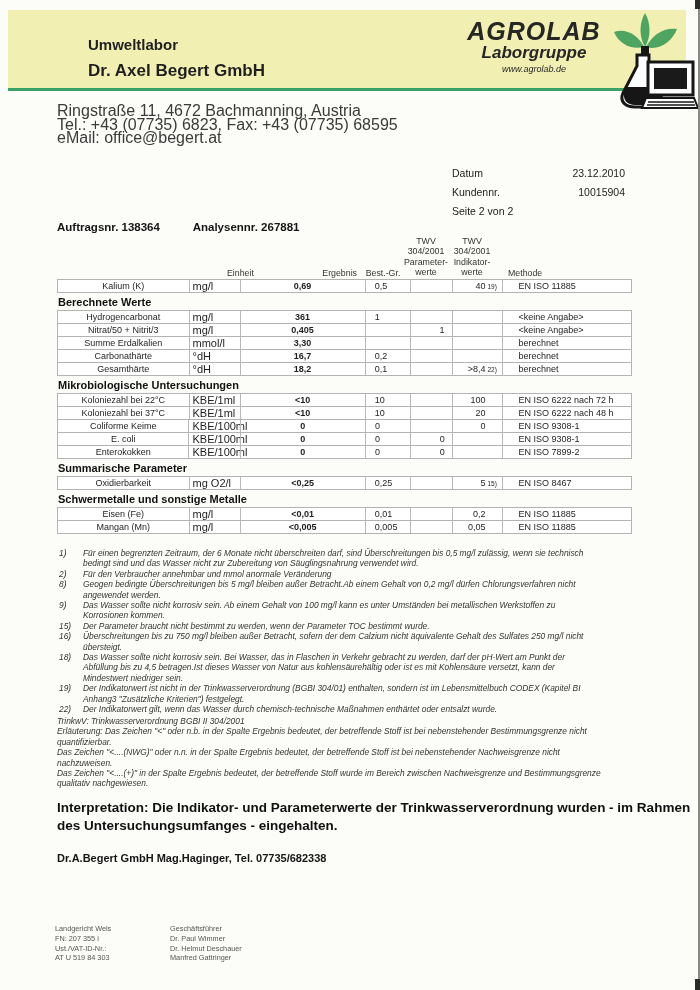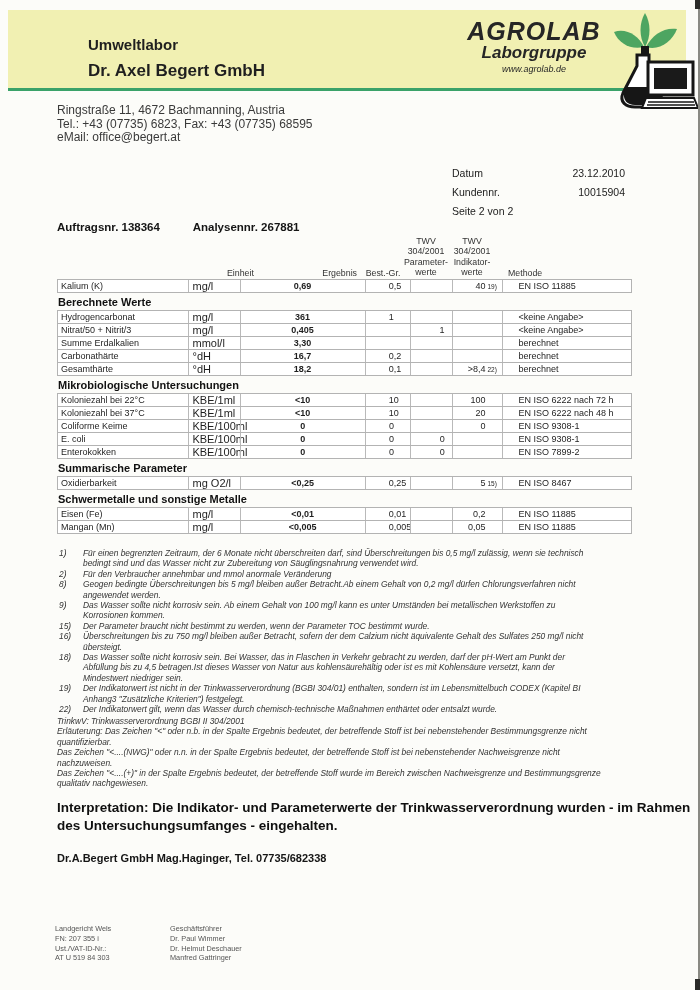--- a/index.html
+++ b/index.html
@@ -14,21 +14,21 @@
   #band{left:8px;top:10px;width:678px;height:78px;background:#f1f0b2;border-bottom:3px solid #3aa269;}
   #lab-line1{left:88px;top:36px;font-size:15px;font-weight:bold;color:#1f1f1f;}
   #lab-line2{left:88px;top:61px;font-size:17px;font-weight:bold;color:#1f1f1f;}
   #logo{left:448px;top:18px;width:172px;text-align:center;color:#262626;font-style:italic;}
   #logo .l1{font-size:25px;font-weight:bold;line-height:26px;letter-spacing:1px;}
   #logo .l2{font-size:17px;font-weight:bold;line-height:18px;}
   #logo .l3{font-size:9px;line-height:14px;font-style:italic;}
   #logo-icon{left:598px;top:12px;}
 
   
-  #address{left:57px;top:104px;font-size:12px;line-height:13.5px;color:#3a3a3a;}
+  #address{left:57px;top:104px;font-size:16px;line-height:13.5px;color:#3a3a3a;}
   #meta{left:452px;top:167px;width:173px;font-size:10.5px;color:#222;}
   .meta-row{display:flex;justify-content:space-between;height:19px;}
   #auftrag{left:57px;top:221px;font-size:11.5px;font-weight:bold;color:#151515;}
   #auftrag span.gap{margin-right:30px;text-align:right;}
 
   
   #thead{left:57px;top:232px;width:575px;height:47px;font-size:8.8px;color:#333;}
   #thead .hl{position:absolute;bottom:1px;white-space:nowrap;margin-top:36px;}
   #th-einheit{left:170px;}
   #th-ergebnis{left:238px;width:62px;text-align:right;}
@@ -38,24 +38,24 @@
   #th-twv-i{left:385px;}
   #th-methode{left:451px;}
 
   
   #table-sections{left:57px;top:279px;width:575px;}
   .sec-title{font-size:11px;font-weight:bold;color:#111;margin:3px 0 1px 1px;height:13px;line-height:13px;}
   .trow{display:flex;height:14px;margin-top:-1px;background:#fff;border:1px solid #b3b3b3;box-sizing:border-box;}
   .rtable .trow:first-child{margin-top:0;}
   .tcell{box-sizing:border-box;border-left:1px solid #b9b9b9;padding:0 3px;font-size:9px;line-height:12px;white-space:nowrap;color:#1e1e1e;}
   .tcell:first-child{border-left:none;}
-  .c-param{width:131px;}
+  .c-param{width:131px;text-align:center;}
   .c-einheit{width:52px;font-size:11px;}
   .c-erg{width:125px;text-align:center;font-weight:bold;padding-right:4px;}
-  .c-best{width:45px;padding-left:23px;}
+  .c-best{width:45px;padding-left:9px;}
   .c-pw{width:42px;text-align:right;padding-right:7px;}
   .c-iw{width:51px;display:flex;justify-content:flex-end;padding-right:2px;}
   .c-iw .supref{font-size:6.5px;width:13px;text-align:left;padding-left:2px;position:relative;top:1px;}
   .c-meth{width:129px;padding-left:15px;}
 
   
   #footnotes{left:57px;top:548px;width:600px;font-size:8.4px;font-style:italic;color:#333;line-height:10.4px;}
   .fn{position:relative;padding-left:26px;}
   .fn-num{position:absolute;left:2px;top:0;width:22px;}
   #legend{left:57px;top:716px;width:610px;font-size:8.4px;font-style:italic;color:#333;line-height:10.4px;}

